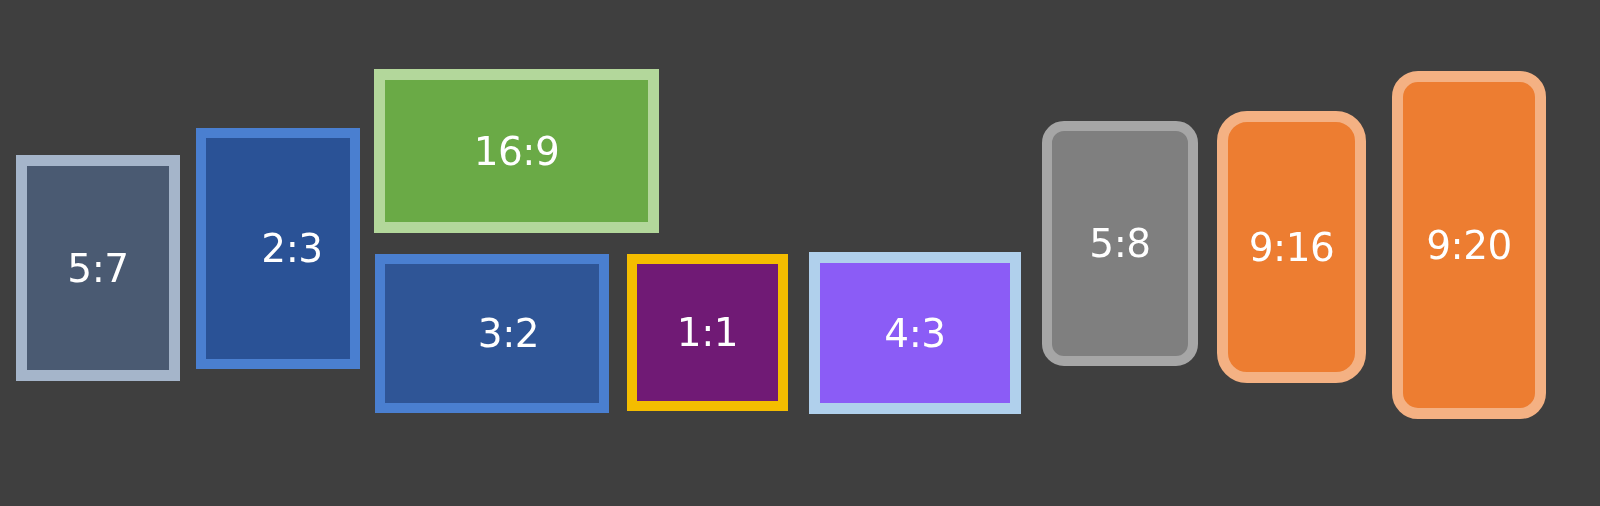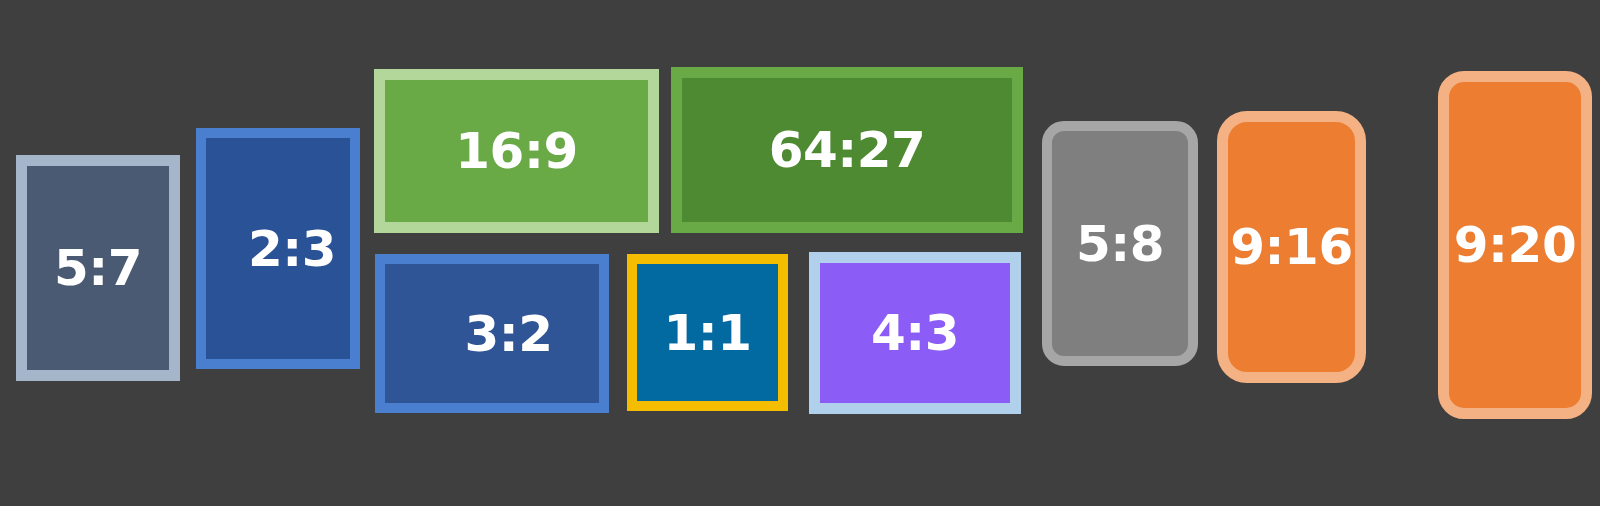--- a/index.html
+++ b/index.html
@@ -23,22 +23,22 @@
   .ratio-box {
     position: absolute;
     box-sizing: border-box;
     display: flex;
     align-items: center;
     justify-content: center;
     border-style: solid;
   }
   .ratio-label {
     color: #ffffff;
-    font-weight: bold;
-    font-size: 50px;
+    font-weight: normal;
+    font-size: 39px;
     line-height: 1;
     letter-spacing: -0.5px;
     white-space: nowrap;
     text-shadow: 0 0 1px rgba(0,0,0,0.08);
     user-select: none;
   }
   
   #box-5-7   { left:16px;   top:133px; width:164px; height:226px;
                background:#4a5a72; border-color:#a5b5ca; border-width:11px; }
   #box-2-3   { left:196px;  top:128px; width:164px; height:241px;
@@ -54,48 +54,45 @@
   #box-4-3   { left:809px;  top:252px; width:212px; height:162px;
                background:#5b9bd5; border-color:#b0d0ec; border-width:11px; }
   #box-5-8   { left:1042px; top:121px; width:156px; height:245px;
                background:#7f7f7f; border-color:#a6a6a6; border-width:10px;
                border-radius:22px; }
   #box-9-16  { left:1217px; top:111px; width:149px; height:272px;
                background:#ed7d31; border-color:#f4b183; border-width:11px;
                border-radius:30px; }
   #box-9-20  { left:1392px; top:71px;  width:154px; height:348px;
                background:#ed7d31; border-color:#f4b183; border-width:11px;
-               border-radius:26px;margin-left:46px; }
+               border-radius:26px; }
 </style>
 </head>
 <body style="background: rgb(63, 63, 63);">
 
 <div id="canvas" style="background: rgb(63, 63, 63); width: 1600px; height: 506px;">
 
   <div class="ratio-box" id="box-5-7" style="left: 16px; top: 133px; width: 164px; height: 226px; background: rgb(74, 90, 114); border-color: rgb(165, 181, 202); margin-top: 22px;">
     <span class="ratio-label">5:7</span>
   </div>
 
   <div class="ratio-box" id="box-2-3" style="left: 196px; top: 128px; width: 164px; height: 241px; background: rgb(42, 82, 150); border-color: rgb(74, 127, 208);">
     <span class="ratio-label">2:3</span>
   </div>
 
   <div class="ratio-box" id="box-16-9" style="left: 374px; top: 69px; width: 285px; height: 164px; background: rgb(106, 170, 70); border-color: rgb(179, 215, 155);">
     <span class="ratio-label">16:9</span>
   </div>
 
-  <div class="ratio-box" id="box-64-27" style="left: 671px; top: 67px; width: 352px; height: 166px; background: rgb(78, 138, 49); border-color: rgb(106, 170, 70);">
-    <span class="ratio-label">64:27</span>
-  </div>
 
   <div class="ratio-box" id="box-3-2" style="left: 375px; top: 254px; width: 234px; height: 159px; background: rgb(47, 85, 150); border-color: rgb(74, 127, 208); padding-left: 33px;">
     <span class="ratio-label">3:2</span>
   </div>
 
-  <div class="ratio-box" id="box-1-1" style="left: 627px; top: 254px; width: 161px; height: 157px; background: #0369a1; border-color: rgb(244, 189, 0);">
+  <div class="ratio-box" id="box-1-1" style="left: 627px; top: 254px; width: 161px; height: 157px; background: #701a75; border-color: rgb(244, 189, 0);">
     <span class="ratio-label">1:1</span>
   </div>
 
   <div class="ratio-box" id="box-4-3" style="left: 809px; top: 252px; width: 212px; height: 162px; background: #8b5cf6; border-color: rgb(176, 208, 236);">
     <span class="ratio-label">4:3</span>
   </div>
 
   <div class="ratio-box" id="box-5-8" style="left: 1042px; top: 121px; width: 156px; height: 245px; background: rgb(127, 127, 127); border-color: rgb(166, 166, 166);">
     <span class="ratio-label">5:8</span>
   </div>

